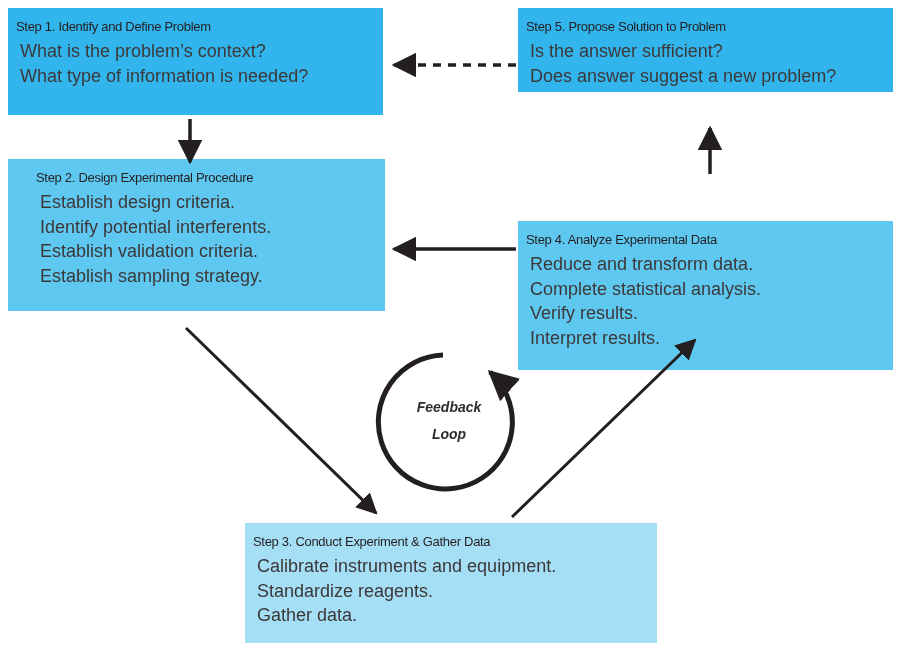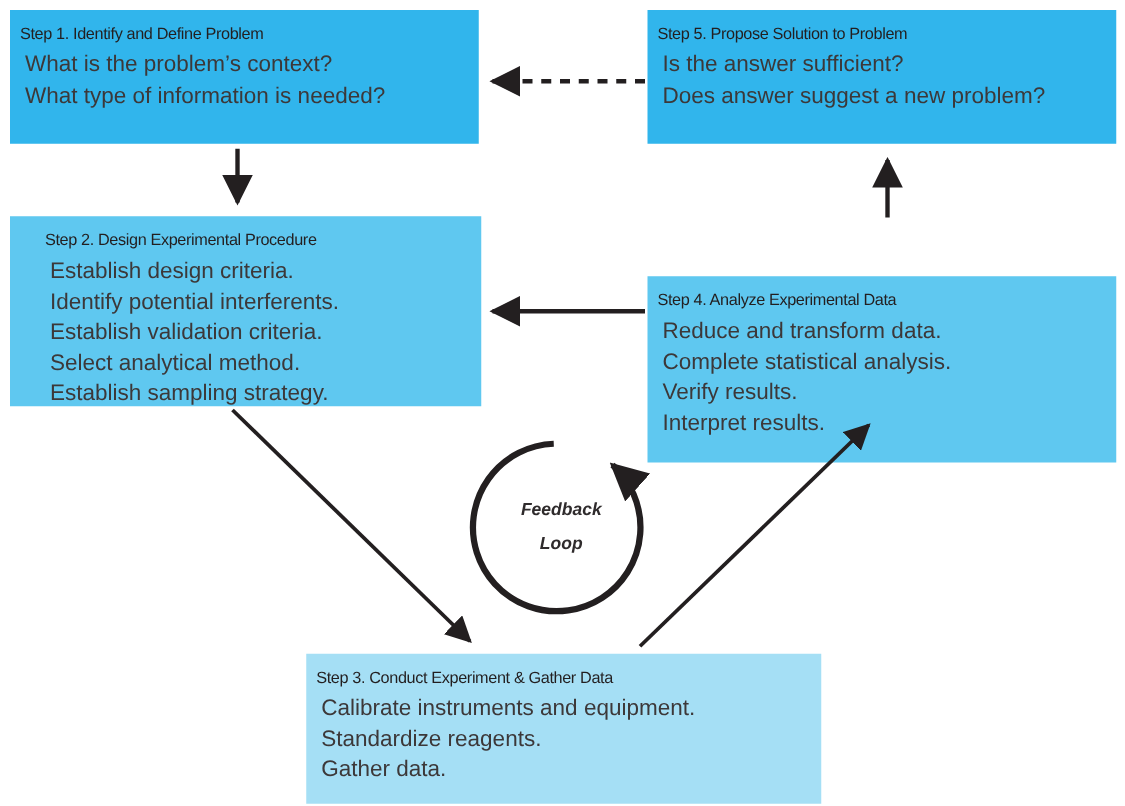--- a/index.html
+++ b/index.html
@@ -10,22 +10,22 @@
   .box { position:absolute; box-sizing:border-box; padding:6px 8px 0 8px; }
   .box-title {
     margin:0; font-size:13px; font-weight:normal; color:#231f20;
     line-height:25px; letter-spacing:-0.3px; white-space:nowrap;
   }
   .box-line {
     font-size:18px; color:#3c3839; line-height:24.5px;
     padding-left:4px; white-space:nowrap;
   }
   #box-step1 { left:8px;   top:8px;   width:375px; height:107px; background:var(--step-dark); }
-  #box-step5 { left:518px; top:8px;   width:375px; height:107px; background:var(--step-dark); }
-  #box-step2 { left:8px;   top:173px; width:377px; height:152px; background:var(--step-medium);padding-left:28px; }
+  #box-step5 { left:518px; top:8px;   width:375px; height:84px; background:var(--step-dark); }
+  #box-step2 { left:8px;   top:159px; width:377px; height:152px; background:var(--step-medium);padding-left:28px; }
   #box-step4 { left:518px; top:177px; width:375px; height:149px; background:var(--step-medium);margin-top:44px; }
   #box-step3 { left:245px; top:523px; width:412px; height:120px; background:var(--step-light); }
   #arrow-layer { position:absolute; left:0; top:0; width:900px; height:645px; }
   #feedback-label {
     position:absolute; left:379px; top:394px; width:140px;
     text-align:center; font-size:14px; font-weight:bold; font-style:italic;
     color:#2f2b2c; line-height:27px;
   }
 </style>
 </head>
@@ -43,21 +43,20 @@
     <div class="box-title">Step 5. Propose Solution to Problem</div>
     <div class="box-line">Is the answer sufficient?</div>
     <div class="box-line">Does answer suggest a new problem?</div>
   </div>
 
   <div class="box" id="box-step2">
     <div class="box-title">Step 2. Design Experimental Procedure</div>
     <div class="box-line">Establish design criteria.</div>
     <div class="box-line">Identify potential interferents.</div>
     <div class="box-line">Establish validation criteria.</div>
-    <div class="box-line">Select analytical method.</div>
     <div class="box-line">Establish sampling strategy.</div>
   </div>
 
   <div class="box" id="box-step4">
     <div class="box-title">Step 4. Analyze Experimental Data</div>
     <div class="box-line">Reduce and transform data.</div>
     <div class="box-line">Complete statistical analysis.</div>
     <div class="box-line">Verify results.</div>
     <div class="box-line">Interpret results.</div>
   </div>

